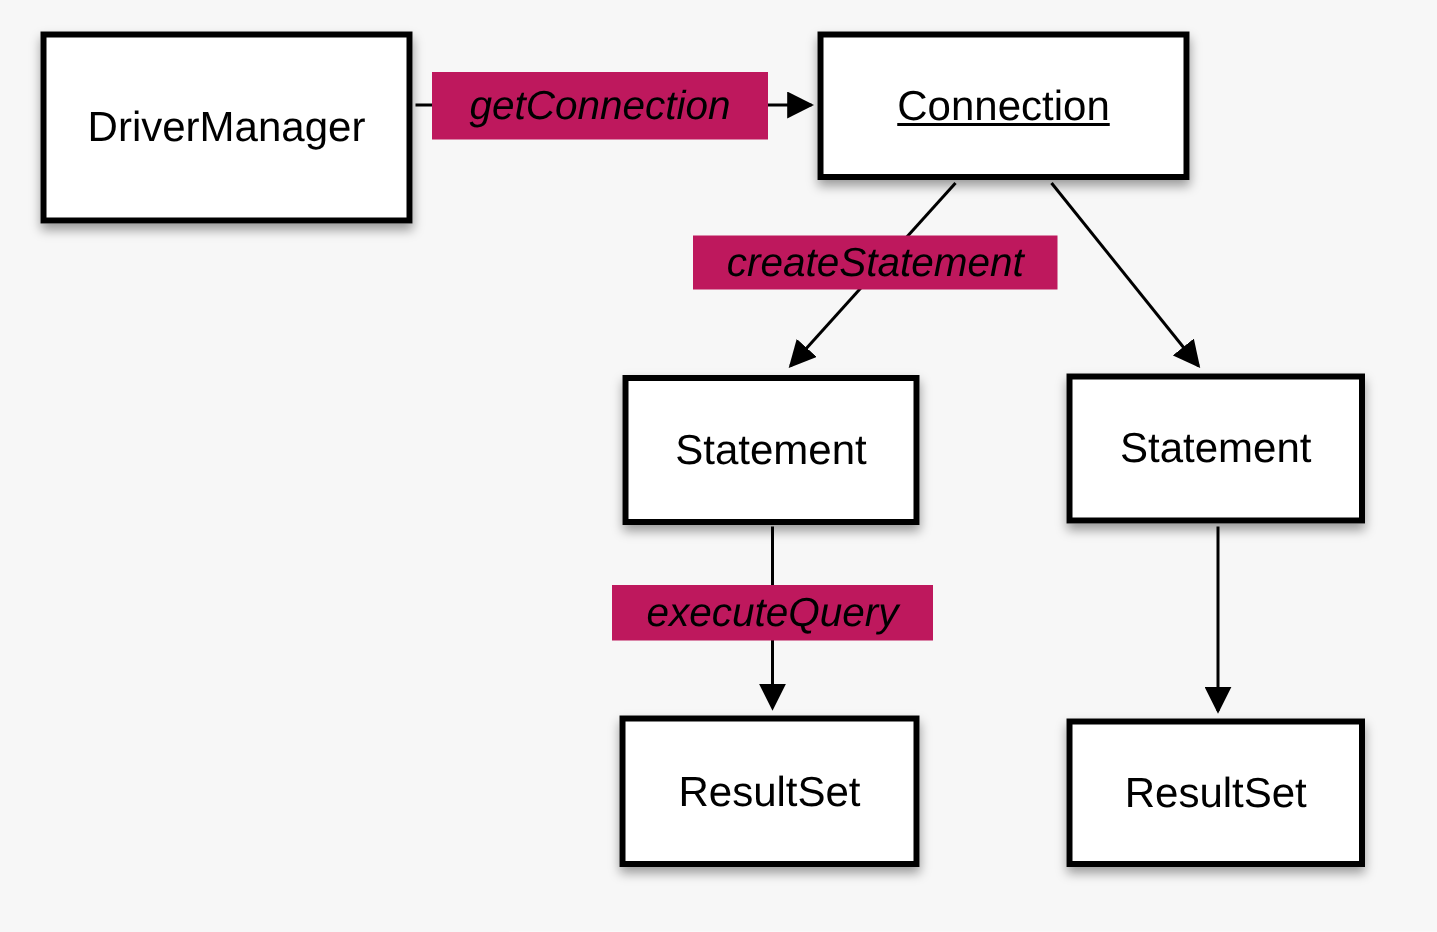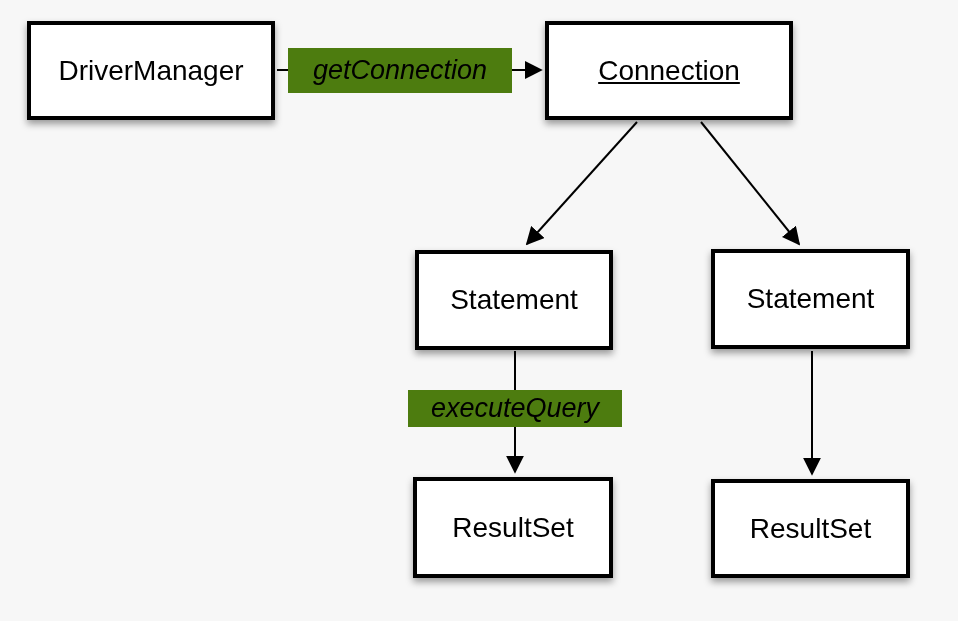--- a/index.html
+++ b/index.html
@@ -20,21 +20,21 @@
     top: 0;
     width: 958px;
     height: 621px;
   }
   .edges-layer line {
     stroke: #000000;
     stroke-width: 2;
   }
   .edge-label {
     position: absolute;
-    background: #4d7c0f;
+    background: #be185d;
     color: #000000;
     font-style: italic;
     font-size: 27px;
     display: flex;
     align-items: center;
     justify-content: center;
     white-space: nowrap;
   }
   .node {
     position: absolute;
@@ -43,21 +43,21 @@
     border: 4px solid #000000;
     box-shadow: 0 4px 7px rgba(0,0,0,0.38);
     display: flex;
     align-items: center;
     justify-content: center;
     font-size: 28px;
     color: #000000;
     white-space: nowrap;
   }
   
-  #node-driver-manager  { left: 27px;  top: 21px;  width: 248px; height: 99px;  }
+  #node-driver-manager  { left: 27px;  top: 21px;  width: 248px; height: 128px;  }
   #node-connection      { left: 545px; top: 21px;  width: 248px; height: 99px; text-decoration: underline;  }
   #node-statement-left  { left: 415px; top: 250px; width: 198px; height: 100px; }
   #node-statement-right { left: 711px; top: 249px; width: 199px; height: 100px; }
   #node-resultset-left  { left: 413px; top: 477px; width: 200px; height: 101px; }
   #node-resultset-right { left: 711px; top: 479px; width: 199px; height: 99px;  }
   
   #label-get-connection   { left: 288px; top: 48px;  width: 224px; height: 45px; }
   #label-create-statement { left: 462px; top: 157px; width: 243px; height: 36px; }
   #label-execute-query    { left: 408px; top: 390px; width: 214px; height: 37px; }
 </style>
@@ -74,20 +74,21 @@
     </defs>
     <line x1="277" y1="70" x2="541" y2="70" marker-end="url(#arrowhead)"></line>
     <line x1="637" y1="122" x2="527" y2="244" marker-end="url(#arrowhead)"></line>
     <line x1="701" y1="122" x2="799" y2="244" marker-end="url(#arrowhead)"></line>
     <line x1="515" y1="351" x2="515" y2="472" marker-end="url(#arrowhead)"></line>
     <line x1="812" y1="351" x2="812" y2="474" marker-end="url(#arrowhead)"></line>
   </svg>
 
   <div class="edge-label" id="label-get-connection">getConnection</div>
 
+  <div class="edge-label" id="label-create-statement">createStatement</div>
 
   <div class="edge-label" id="label-execute-query">executeQuery</div>
 
   <div class="node" id="node-driver-manager">DriverManager</div>
 
   <div class="node" id="node-connection">Connection</div>
 
   <div class="node" id="node-statement-left">Statement</div>
 
   <div class="node" id="node-statement-right">Statement</div>

